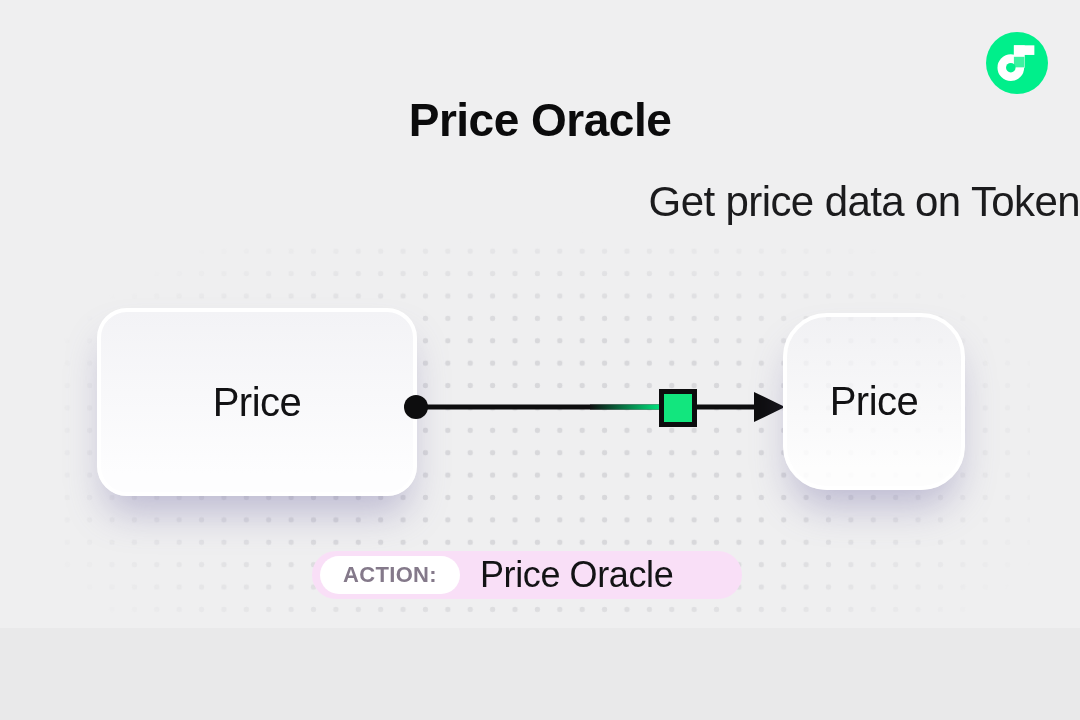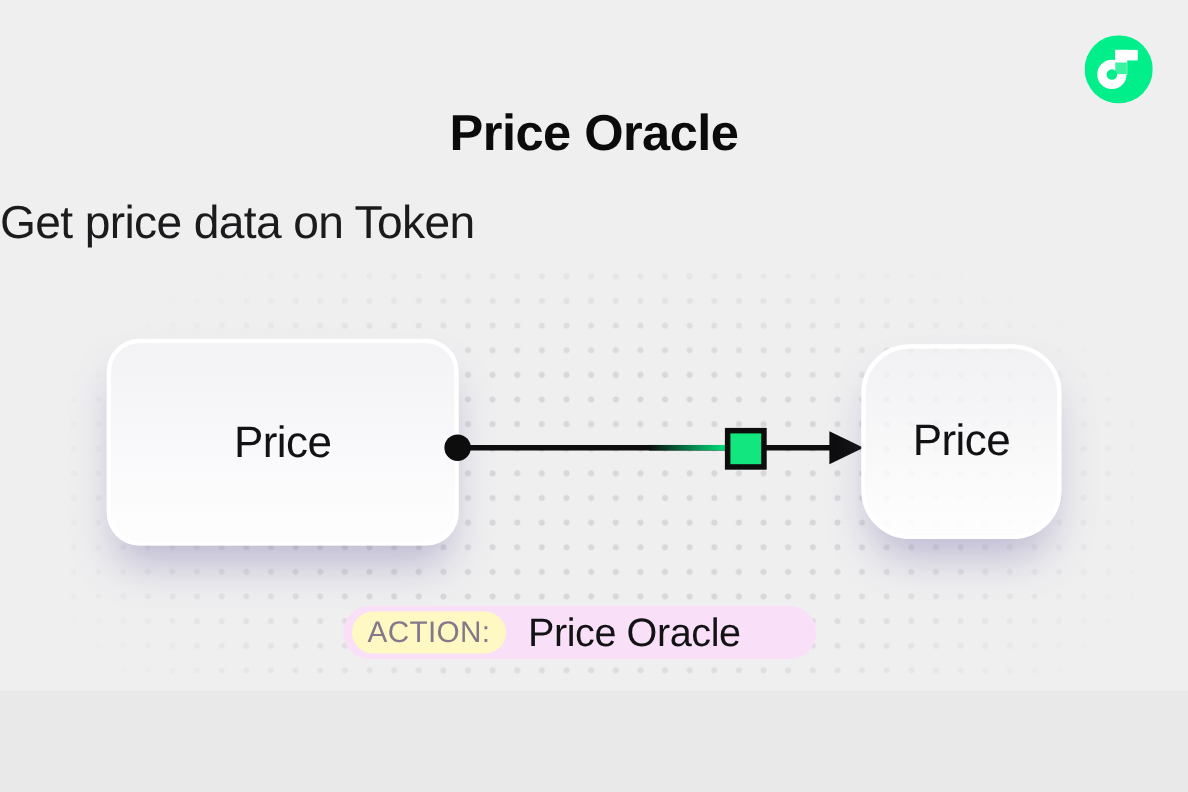--- a/index.html
+++ b/index.html
@@ -32,21 +32,21 @@
     left: 0; right: 0; top: 62px;
     text-align: center;
     font-size: 46px;
     font-weight: 700;
     letter-spacing: -0.5px;
     color: #0b0b0c;
   }
   .page-subtitle {
     position: absolute;
     left: 0; right: 0; top: 178px;
-    text-align: left;
+    text-align: right;
     font-size: 42px;
     font-weight: 400;
     letter-spacing: -0.6px;
     color: #1b1b1d;
   }
 
   .brand-logo {
     position: absolute;
     left: 986px; top: 32px;
     width: 62px; height: 62px;
@@ -90,26 +90,26 @@
     width: 430px; height: 48px;
     border-radius: 24px;
     background: #f9dff7;
     display: flex;
     align-items: center;
   }
   .action-badge {
     margin-left: 8px;
     width: 140px; height: 38px;
     border-radius: 19px;
-    background: #fef9c3;
+    background: #ffffff;
     display: flex;
     align-items: center;
     justify-content: center;
-    font-size: 27px;
-    font-weight: 400;
+    font-size: 22px;
+    font-weight: 700;
     letter-spacing: 0.3px;
     color: #84798a;
   }
   .action-value {
     margin-left: 20px;
     font-size: 36px;
     letter-spacing: -0.4px;
     color: #131315;
   }
 </style>

